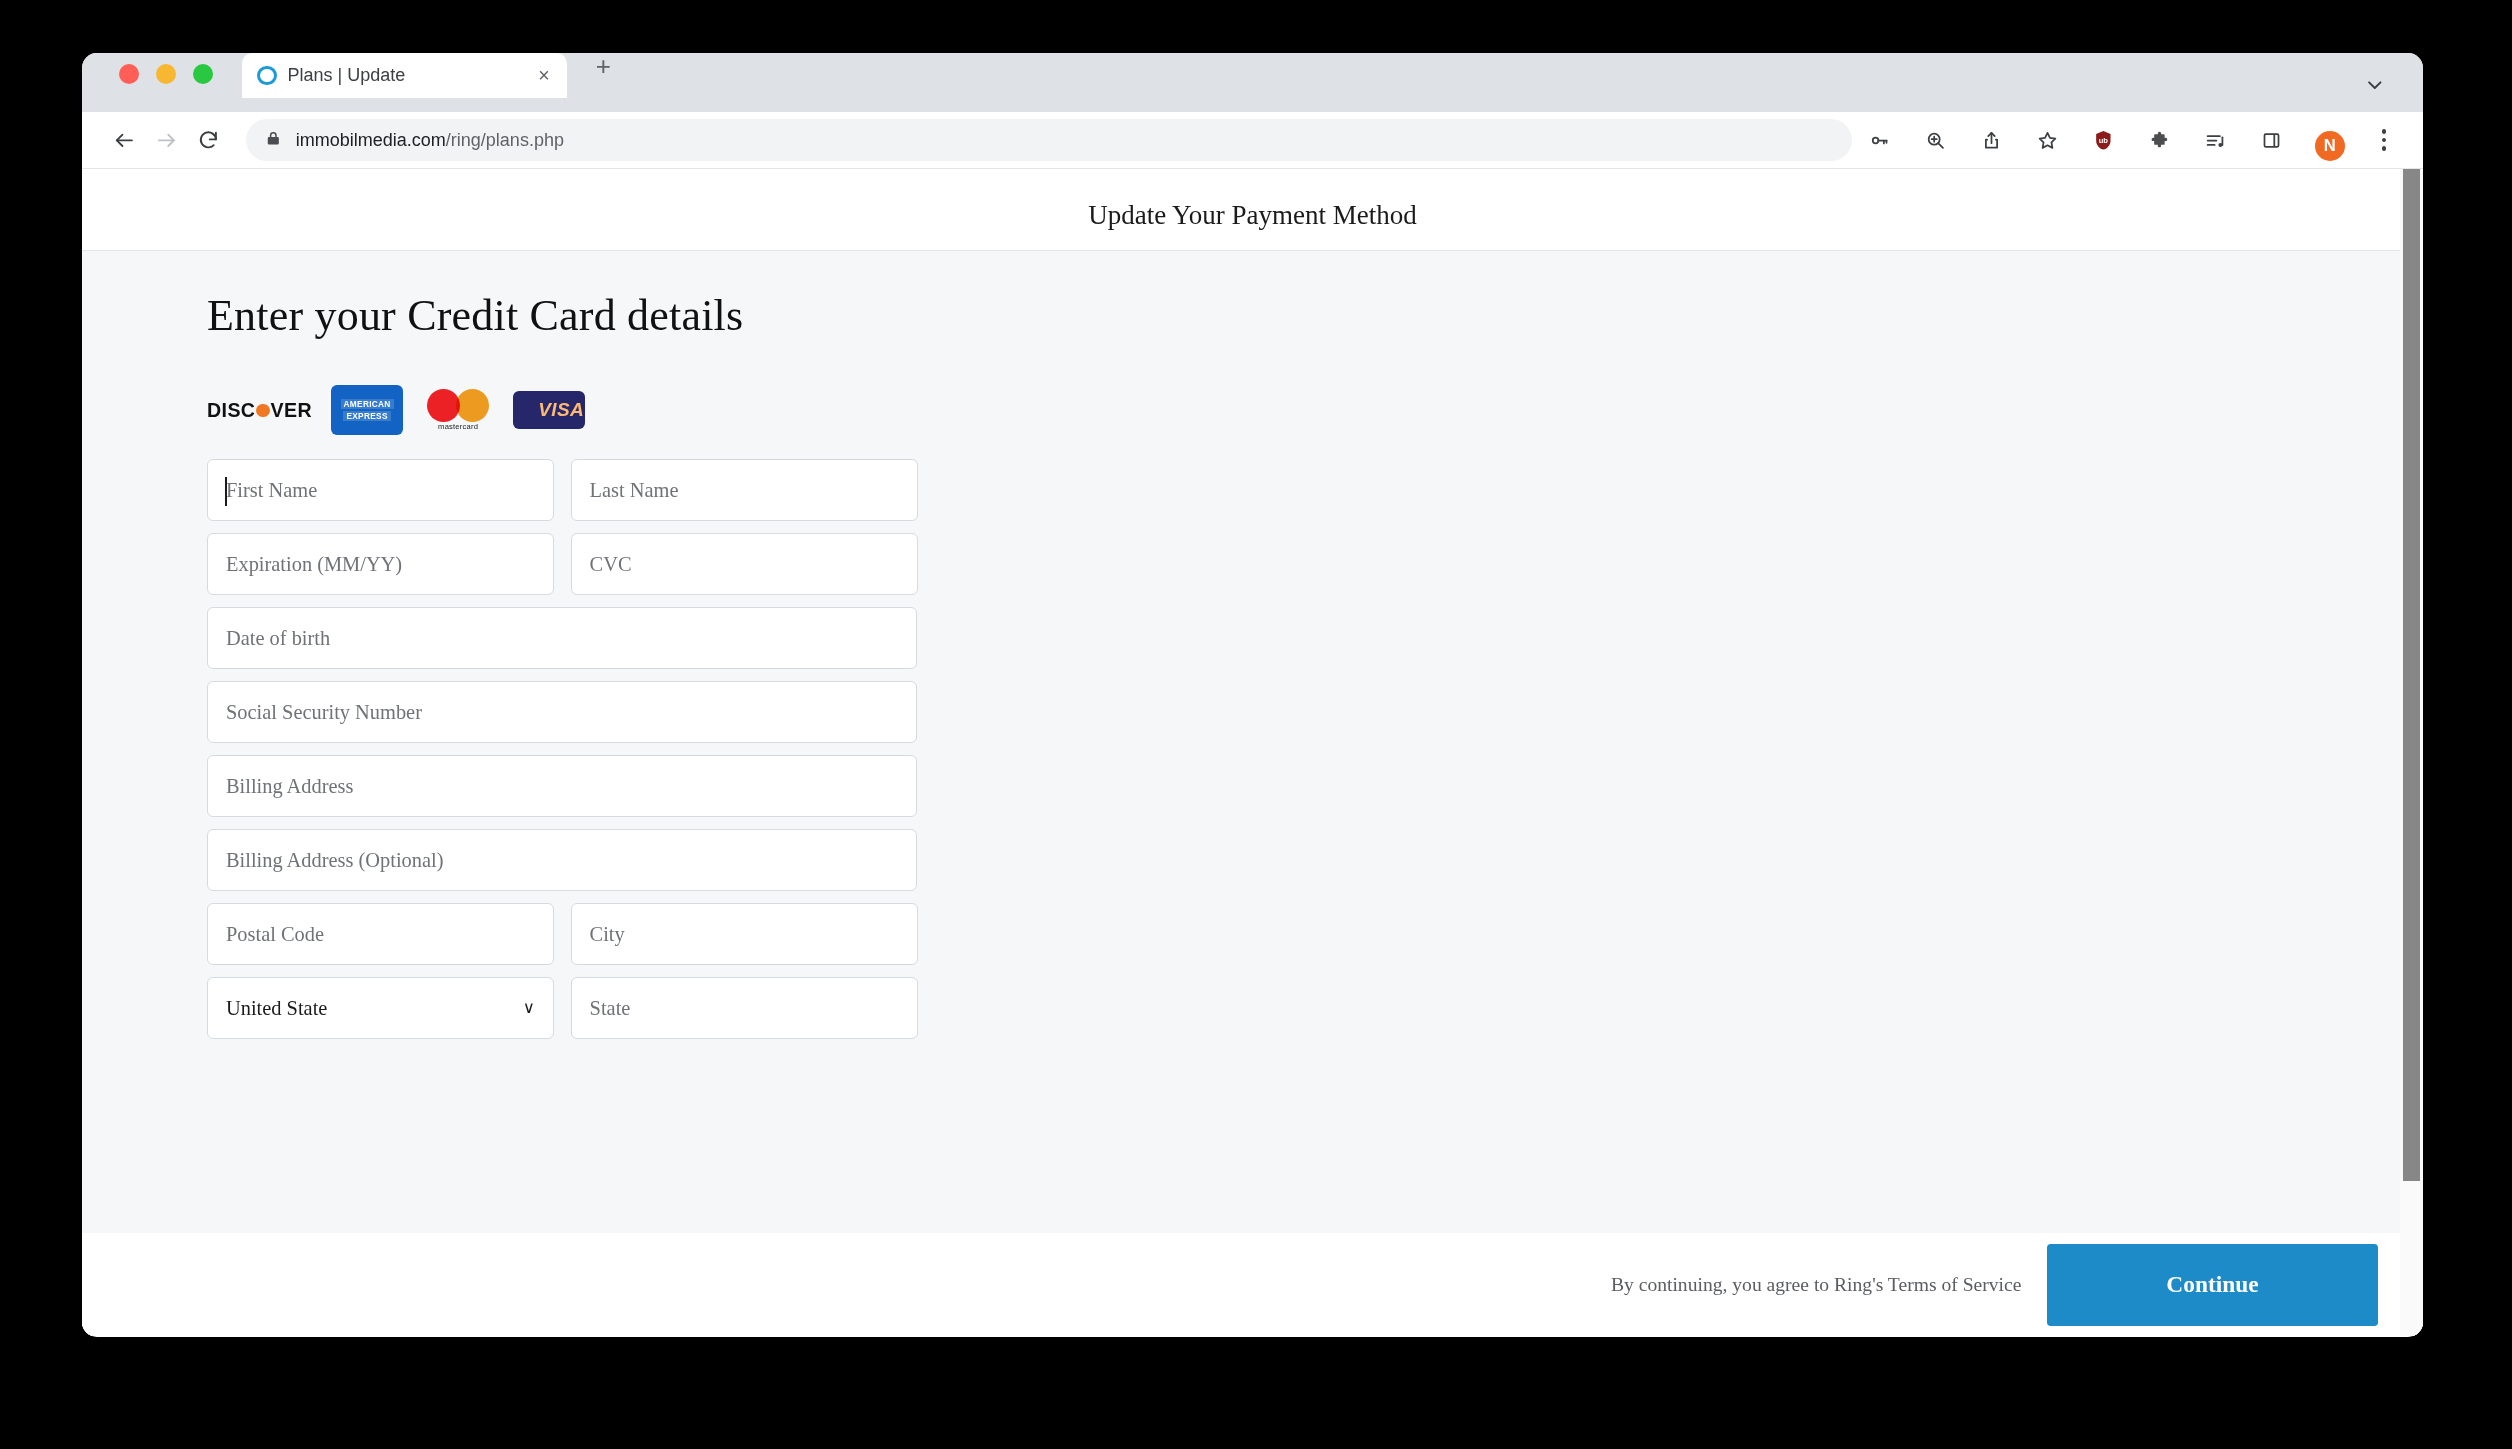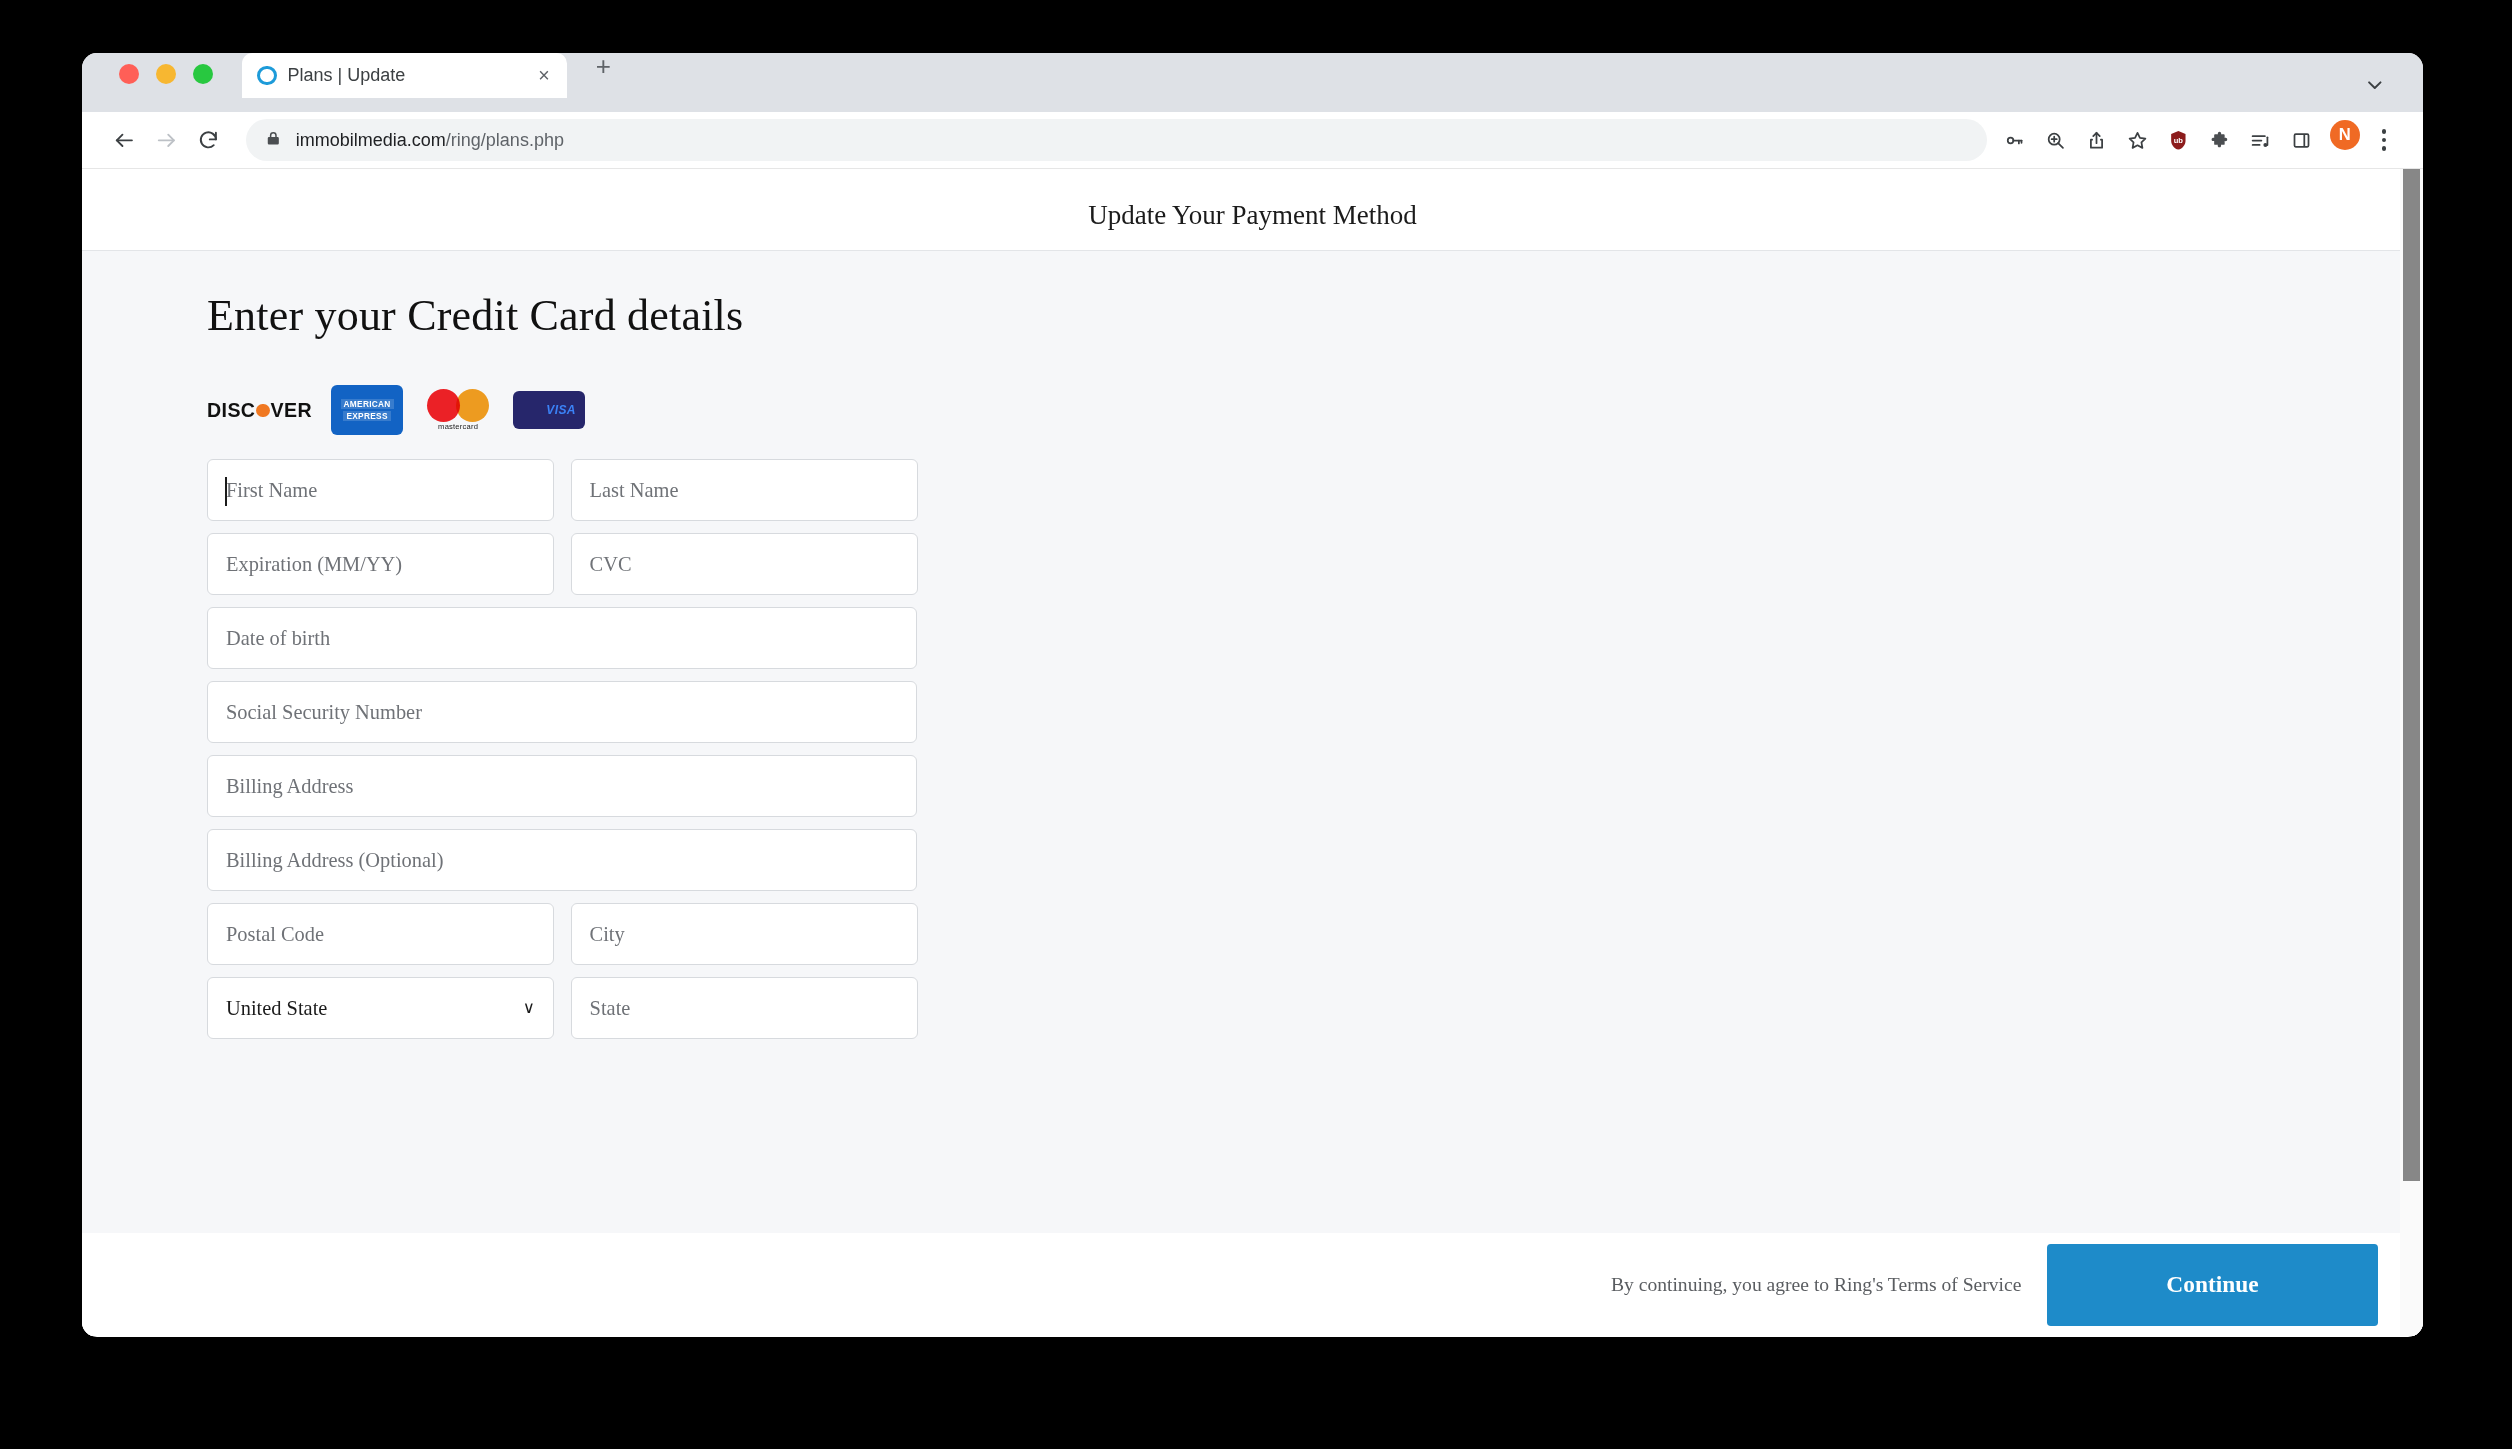--- a/index.html
+++ b/index.html
@@ -136,22 +136,23 @@
   }
   #omnibox-url {
     font-size: 18px;
     color: #5f6368;
     white-space: nowrap;
   }
   #omnibox-url .host { color: #202124; }
 
   #toolbar-actions {
     display: flex;
-    align-items: flex-start;
+    align-items: flex-end;
     flex: 0 0 auto;
+    gap: 15px;
   }
   .tb-icon {
     width: 41px; height: 41px;
     display: flex; align-items: center; justify-content: center;
     cursor: pointer;
   }
   #profile-avatar {
     width: 30px; height: 30px;
     border-radius: 50%;
     background: #f06a24;
@@ -270,22 +271,22 @@
     font-size: 7.6px; color: #1b1b1b; letter-spacing: 0.2px; margin-top: 18px;
   }
 
   #logo-visa {
     width: 72px; height: 38px;
     border-radius: 6px;
     background: #26266b;
     display: flex; align-items: center; justify-content: center;
   }
   #logo-visa span {
-    color: #3b82f6;
-    font-size: 12px;
+    color: #fdba74;
+    font-size: 19px;
     font-weight: bold;
     font-style: italic;
     letter-spacing: 0.4px;
     margin-left: 24px;
   }
 
   
   #card-form {
     margin-top: 27px;
     width: 710px;

